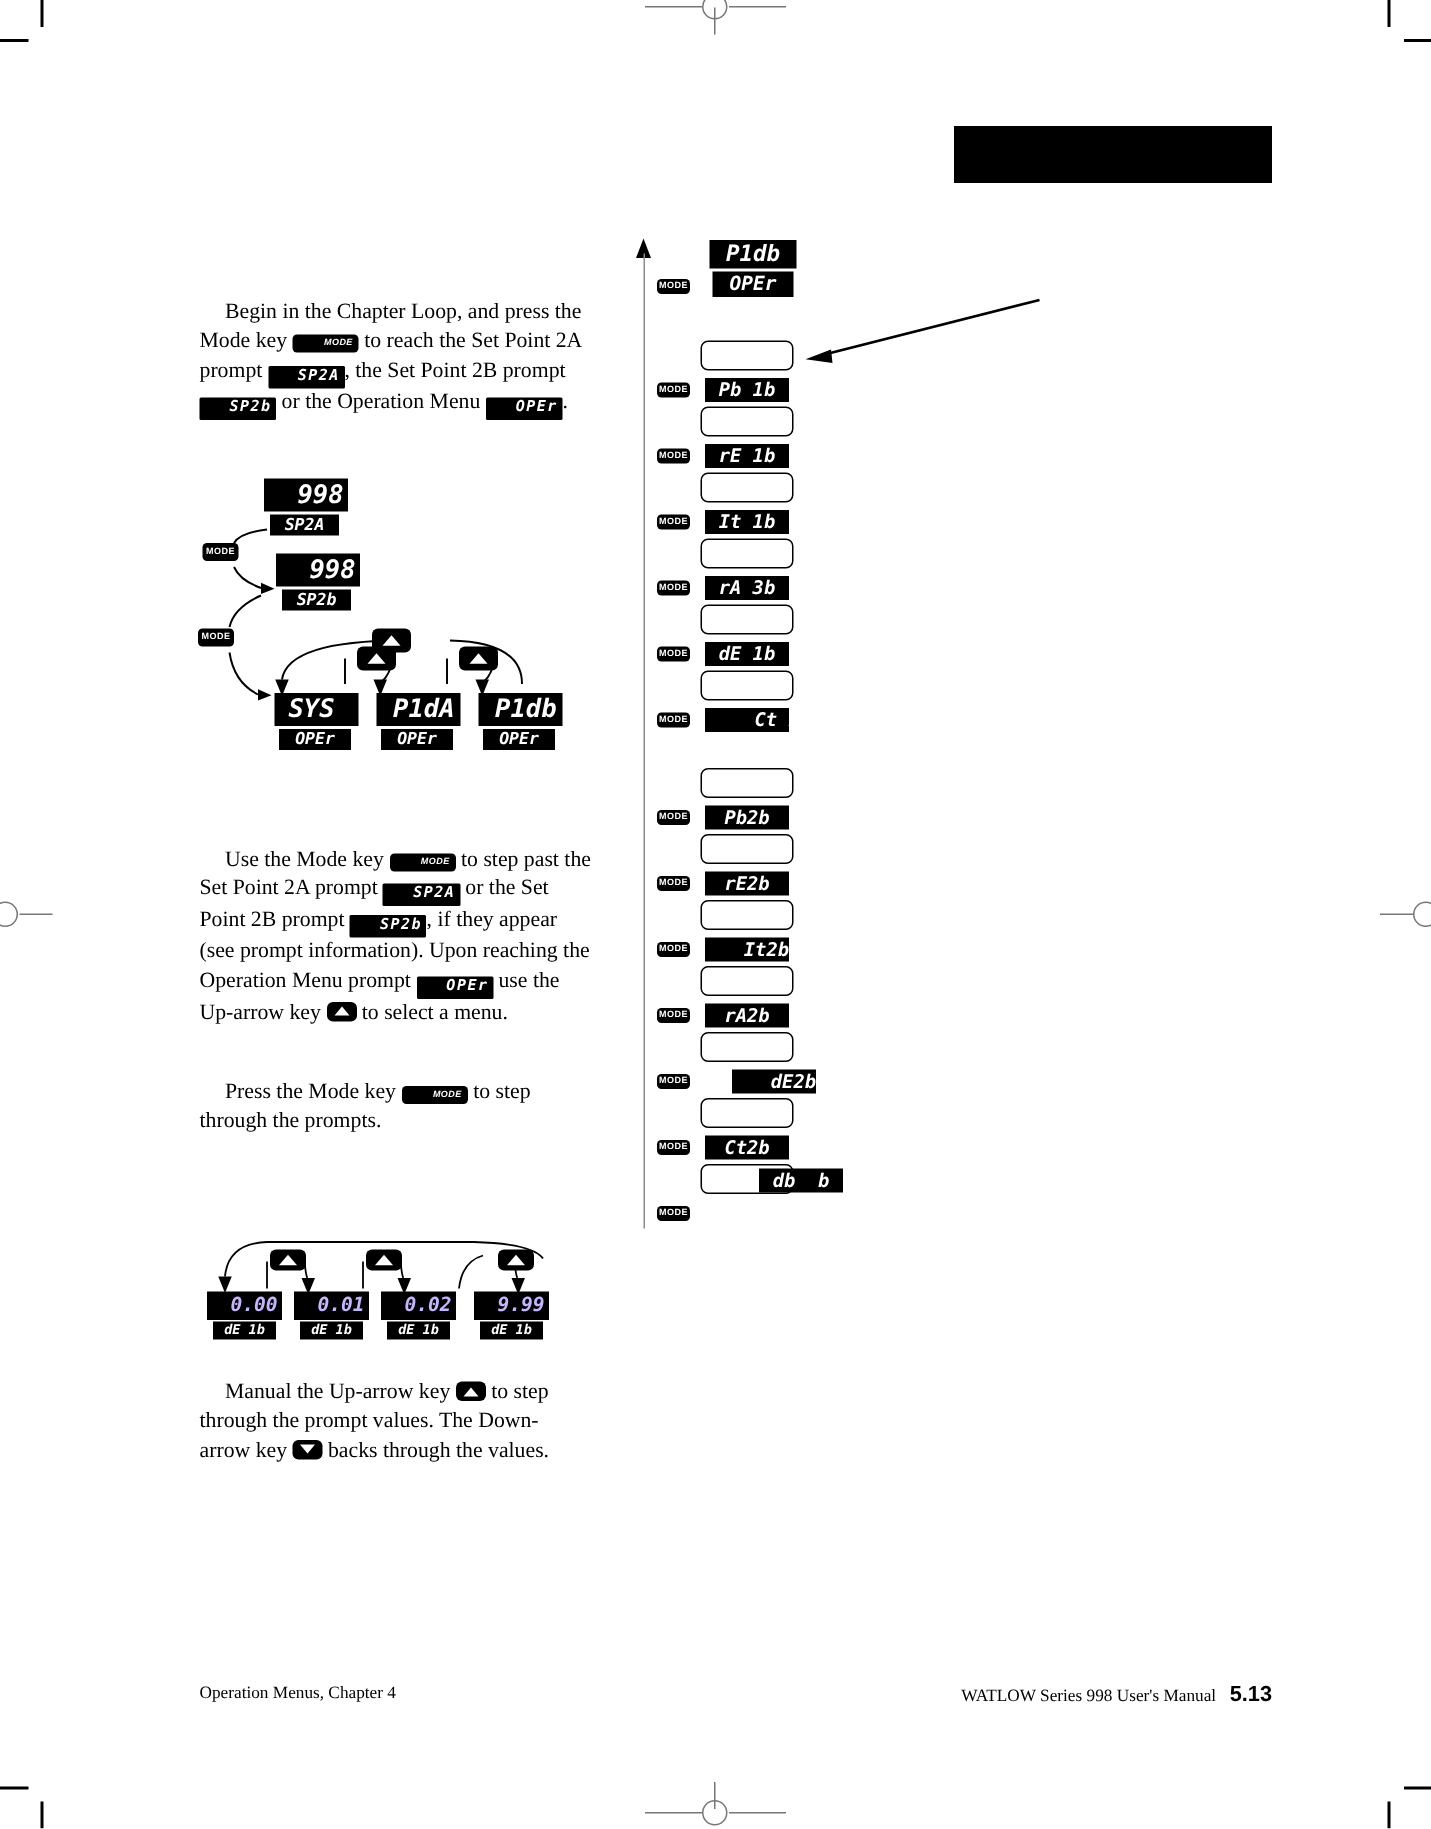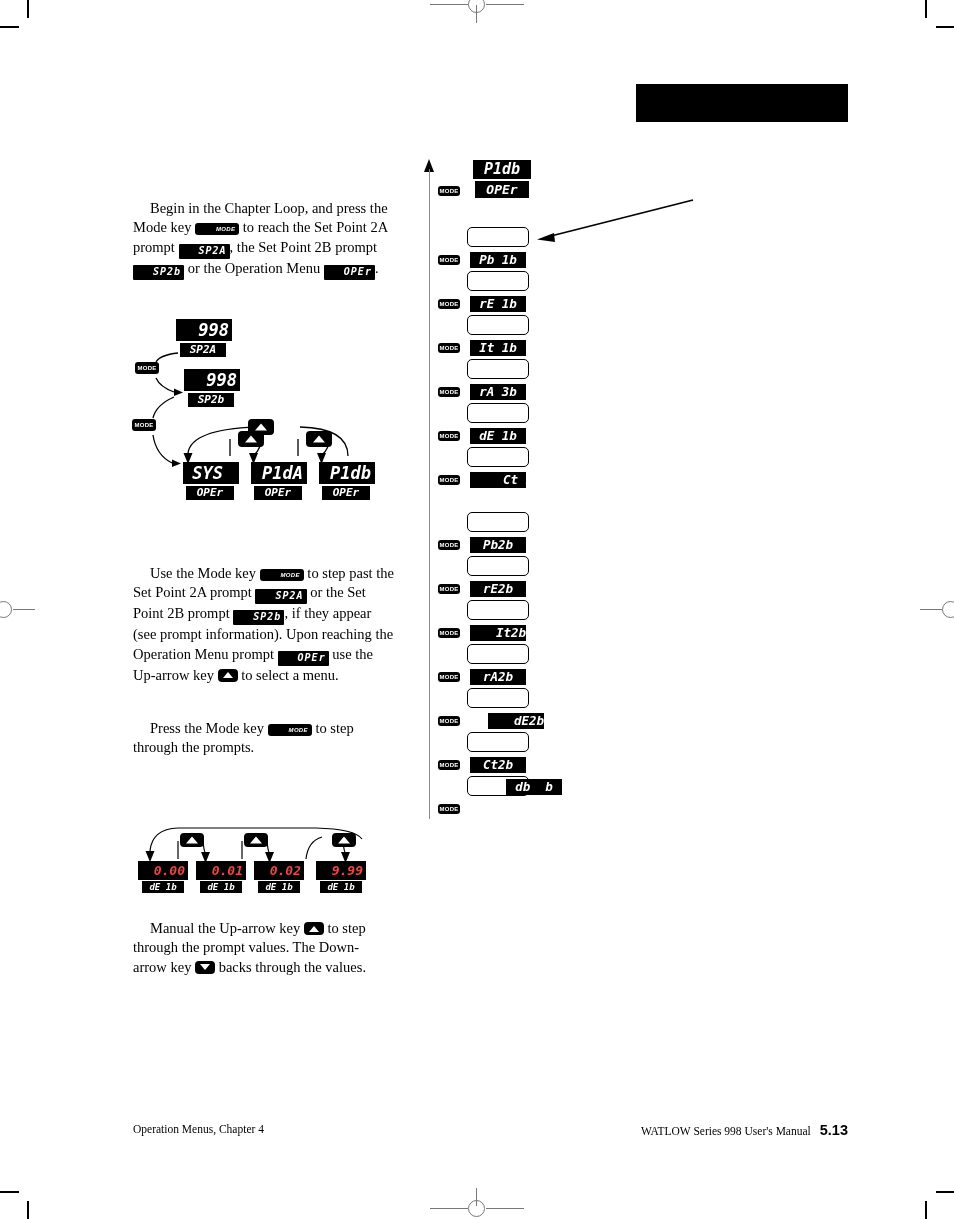--- a/index.html
+++ b/index.html
@@ -211,21 +211,21 @@
     width: 22px; height: 10px;
     box-sizing: border-box;
     white-space: pre;
   }
 
   
   .fig-val { position: absolute; left: 130px; top: 825px; width: 250px; height: 70px; }
   .valdisp {
     position: absolute;
     background: #000;
-    color: #ef4444;
+    color: #c4b5fd;
     font-family: "DejaVu Sans Mono", monospace;
     font-style: italic;
     font-weight: bold;
     font-size: 13px;
     text-align: right;
     line-height: 19px;
     height: 19px;
     width: 50px;
     box-sizing: border-box;
     padding-right: 3px;

